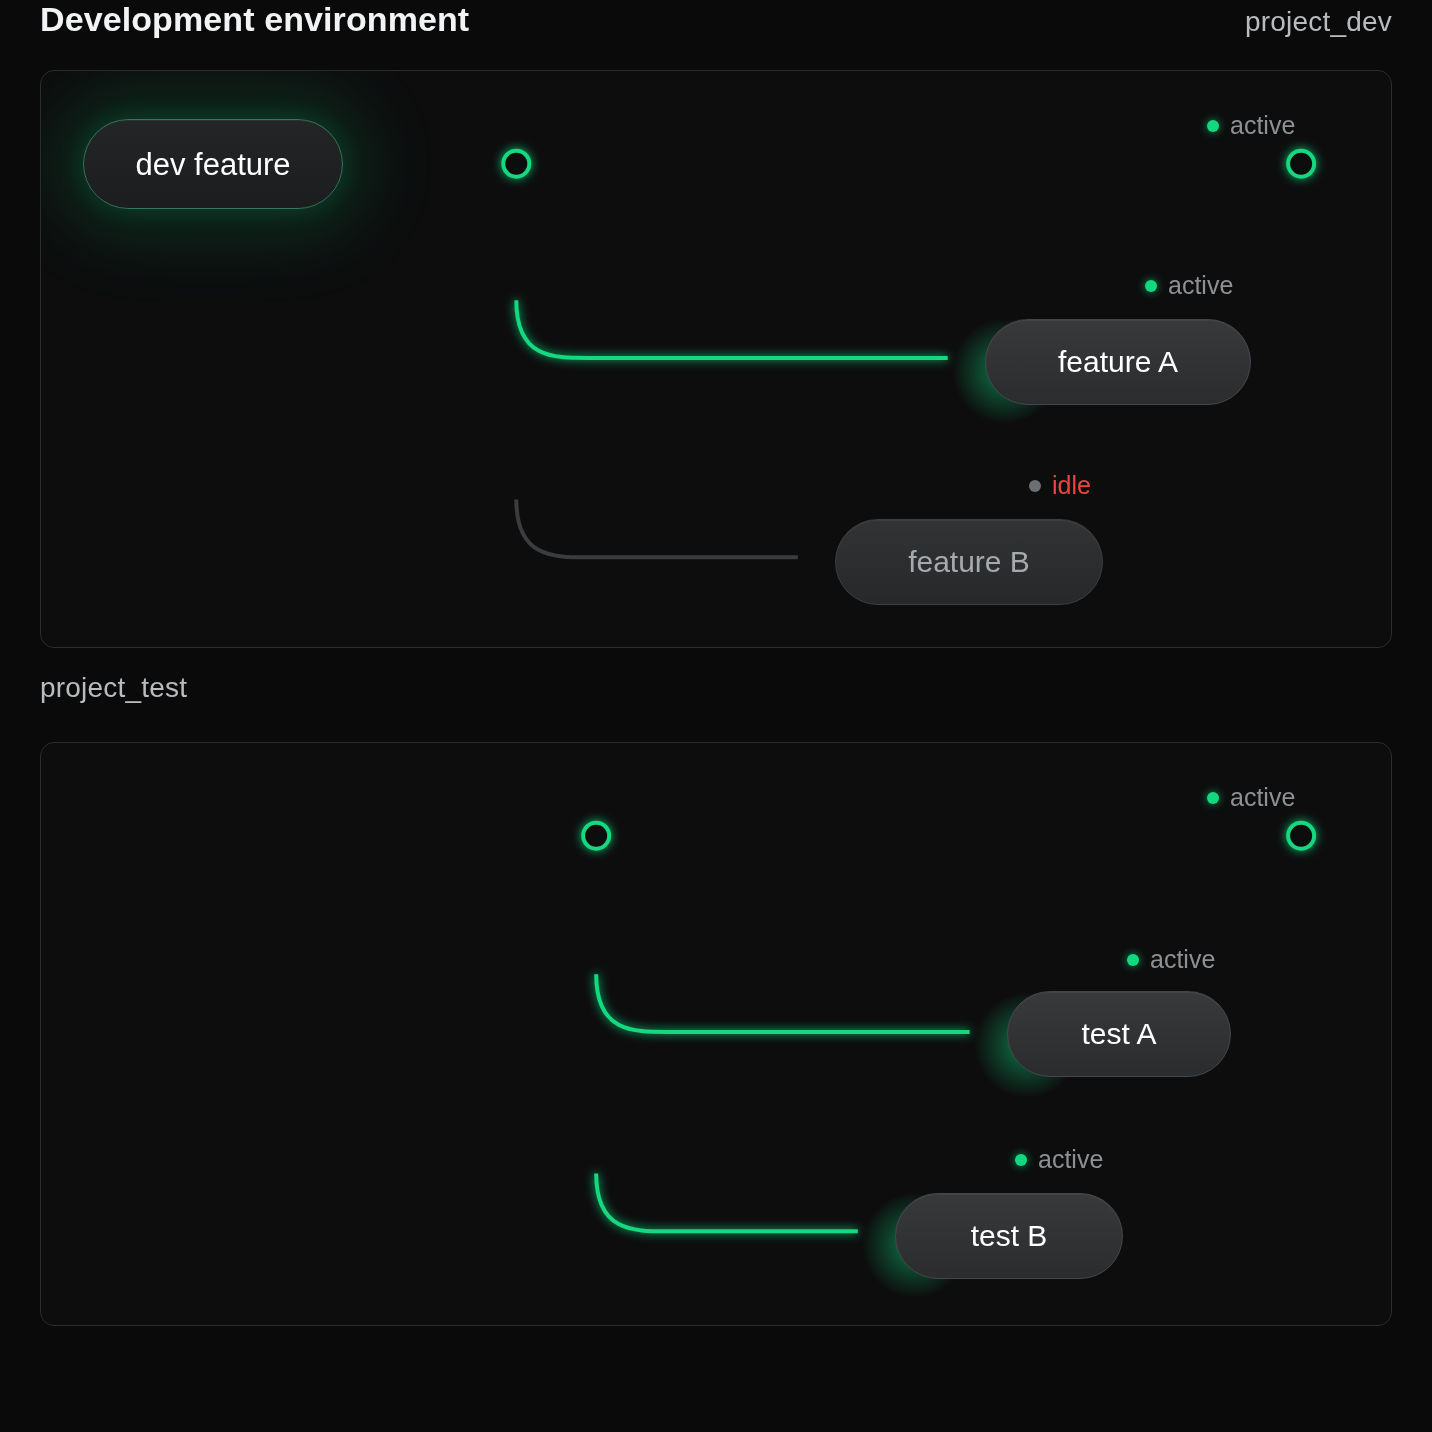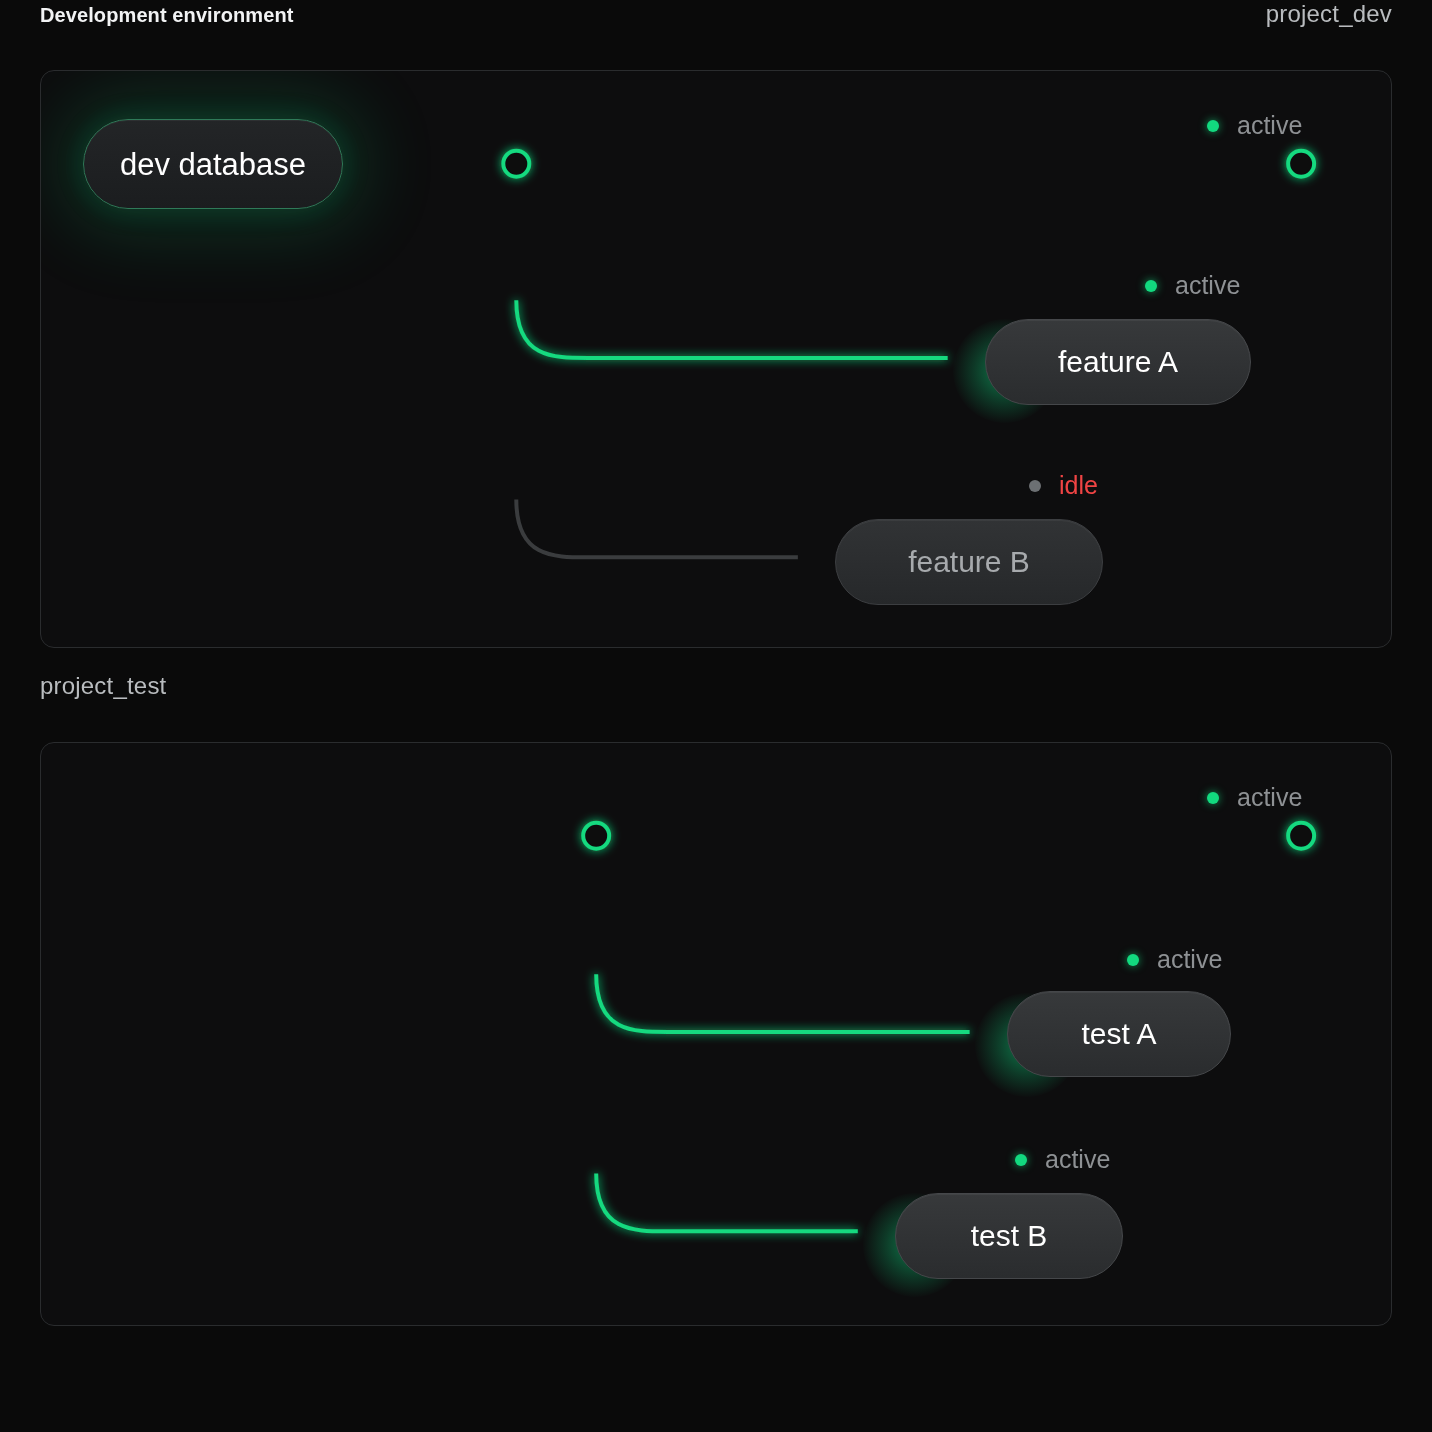--- a/index.html
+++ b/index.html
@@ -10,24 +10,24 @@
     overflow:hidden;
   }
   .page { position:relative; width:1432px; height:1432px; padding:0 40px; }
 
   
   .sec-head {
     display:flex; align-items:baseline; justify-content:space-between;
     height:70px;
   }
   .sec-title {
-    font-size:20px; font-weight:700; color:#f2f3f4; letter-spacing:.1px;
+    font-size:34px; font-weight:700; color:#f2f3f4; letter-spacing:.1px;
   }
   .sec-project {
-    font-size:24px; font-weight:400; color:#b9bcbf; letter-spacing:.2px;
+    font-size:28px; font-weight:400; color:#b9bcbf; letter-spacing:.2px;
   }
 
   
   .panel {
     position:relative;
     border:1px solid #2a2c2e;
     border-radius:14px;
     background:#0d0d0e;
     overflow:hidden;
   }
@@ -76,21 +76,21 @@
   .edge-glow {
     position:absolute; z-index:2; border-radius:50%;
     background:radial-gradient(circle, rgba(16,215,128,.55) 0%,
                rgba(16,215,128,.22) 42%, rgba(16,215,128,0) 72%);
     pointer-events:none;
   }
 
   
   .status {
     position:absolute; z-index:4;
-    display:flex; align-items:center; gap:18px;
+    display:flex; align-items:center; gap:11px;
     font-size:25px; line-height:1;
   }
   .status .dot { width:12px; height:12px; border-radius:50%; display:block; }
   .status.active .dot { background:#12d97f; box-shadow:0 0 8px rgba(18,217,127,.7); }
   .status.active .txt { color:#8e9194; }
   .status.idle   .dot { background:#6c7073; }
   .status.idle   .txt { color:#ef4444; }
 
   
 </style>
@@ -135,21 +135,21 @@
 
       <circle cx="1262" cy="93" r="13" fill="#0d0d0e" stroke="#12d97f" stroke-width="4" filter="url(#wireGlow)"></circle>
     </svg>
 
     <div class="status active" style="left:1166px; top:42px;">
       <span class="dot"></span>
       <span class="txt">active</span>
     </div>
 
     <div class="node db" style="left:42px; top:48px; width:260px; height:90px;">
-      <span class="node-label">dev database</span>
+      <span class="node-label">dev feature</span>
     </div>
 
     <div class="status active" style="left:1104px; top:202px;">
       <span class="dot"></span>
       <span class="txt">active</span>
     </div>
     <div class="edge-glow" style="left:912px; top:248px; width:104px; height:104px;"></div>
     <div class="node leaf" style="left:944px; top:248px; width:266px; height:86px;">
       <span class="node-label">feature A</span>
     </div>

